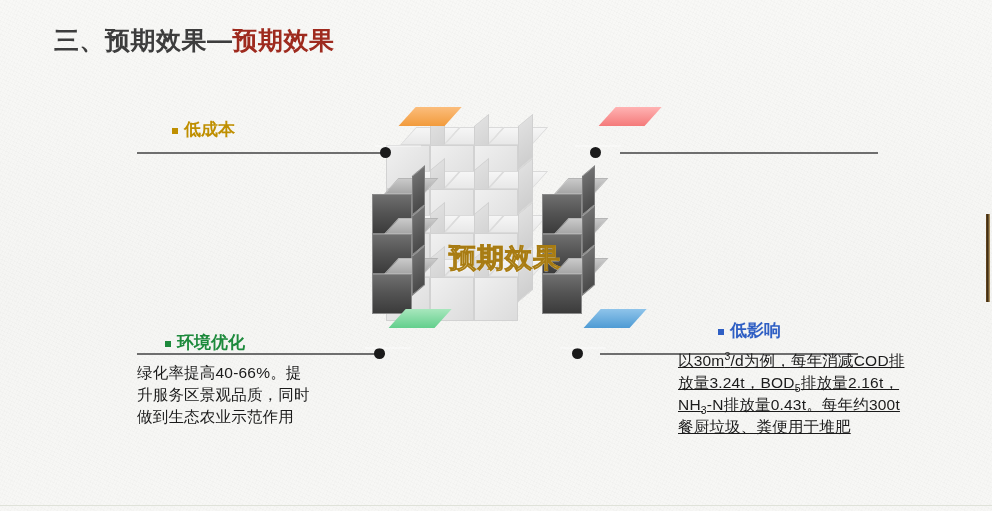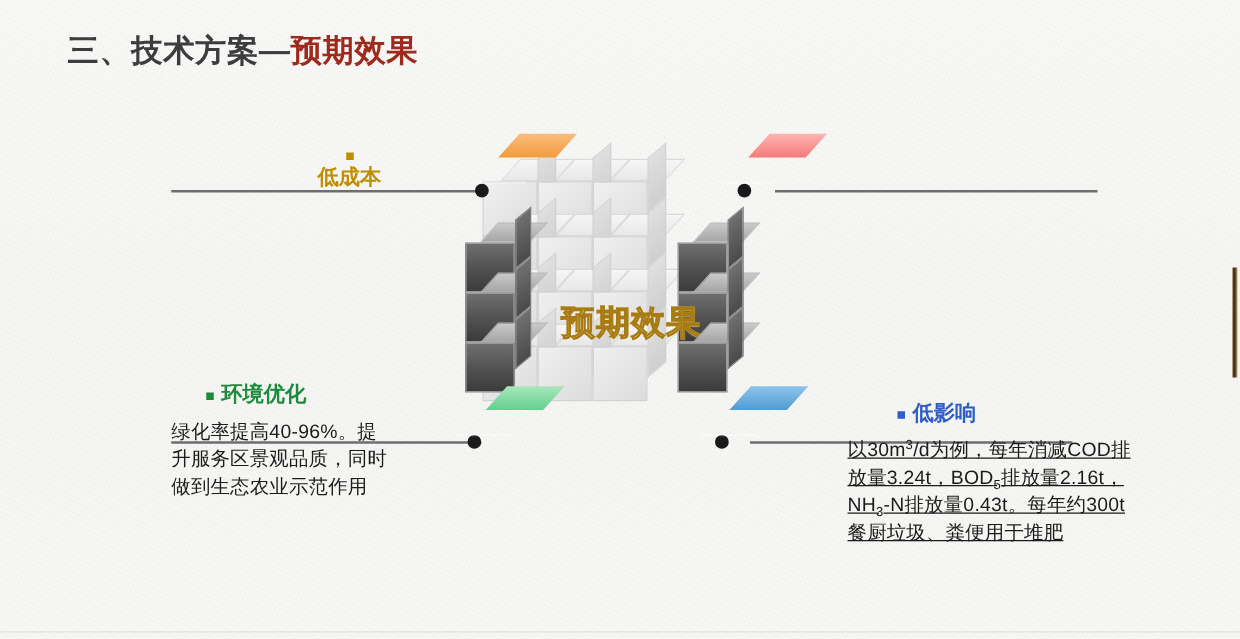--- a/index.html
+++ b/index.html
@@ -67,30 +67,30 @@
     margin-top: 9px;
     letter-spacing: 0.2px;
   }
   .quad-body sub, .quad-body sup {
     font-size: 10.5px;
     line-height: 0;
   }
 
   
   #quad-tl { left: 137px; top: 121px; width: 250px; }
-  #quad-tl .quad-head { padding-left: 35px; color: #bf8f00; flex-direction: column; }
+  #quad-tl .quad-head { padding-left: 35px; color: #bf8f00; }
   #quad-tl .bullet { background: #bf8f00; }
   #quad-tl .quad-body { width: 178px; }
 
   #quad-tr { left: 678px; top: 121px; width: 255px; }
   #quad-tr .quad-head { padding-left: 40px; color: #f01d1d; }
   #quad-tr .bullet { background: #f01d1d; }
   #quad-tr .quad-body { width: 185px; }
 
-  #quad-bl { left: 137px; top: 307px; width: 250px; }
+  #quad-bl { left: 137px; top: 334px; width: 250px; }
   #quad-bl .quad-head { padding-left: 28px; color: #1d8a3c; }
   #quad-bl .bullet { background: #1d8a3c; }
   #quad-bl .quad-body { width: 178px; }
 
   #quad-br { left: 678px; top: 322px; width: 255px; }
   #quad-br .quad-head { padding-left: 40px; color: #2f5fc4; align-items: center; }
   #quad-br .bullet { background: #2f5fc4; }
   #quad-br .quad-body { width: 230px; text-decoration: underline; }
 
   
@@ -208,21 +208,21 @@
     height: 1px;
     background: #dfe2d9;
   }
 </style>
 </head>
 <body>
 
 <div id="slide">
 
   <div id="title">
-    <span class="t-main">三、技术方案—</span><span class="t-accent">预期效果</span>
+    <span class="t-main">三、预期效果—</span><span class="t-accent">预期效果</span>
   </div>
 
   <div class="conn-line" style="left:137px; top:152px; width:250px;"></div>
   <div class="conn-line" style="left:620px; top:152px; width:258px;"></div>
   <div class="conn-line" style="left:137px; top:353px; width:248px;"></div>
   <div class="conn-line" style="left:600px; top:353px; width:258px;"></div>
 
   <div id="cluster">
 
     <div class="cube gcube" style="left:16px; top:27px; width:44px; height:44px;">
@@ -358,21 +358,21 @@
       <span>低成本</span>
     </div>
   </div>
 
 
   <div class="quad" id="quad-bl">
     <div class="quad-head">
       <span class="bullet"></span>
       <span>环境优化</span>
     </div>
-    <div class="quad-body">绿化率提高40-96%。提升服务区景观品质，同时做到生态农业示范作用</div>
+    <div class="quad-body">绿化率提高40-66%。提升服务区景观品质，同时做到生态农业示范作用</div>
   </div>
 
   <div class="quad" id="quad-br">
     <div class="quad-head">
       <span class="bullet"></span>
       <span>低影响</span>
     </div>
     <div class="quad-body">
       <span>以30m</span><sup>3</sup><span>/d为例，每年消减COD排放量3.24t，BOD</span><sub>5</sub><span>排放量2.16t，NH</span><sub>3</sub><span>-N排放量0.43t。每年约300t餐厨垃圾、粪便用于堆肥</span>
     </div>

